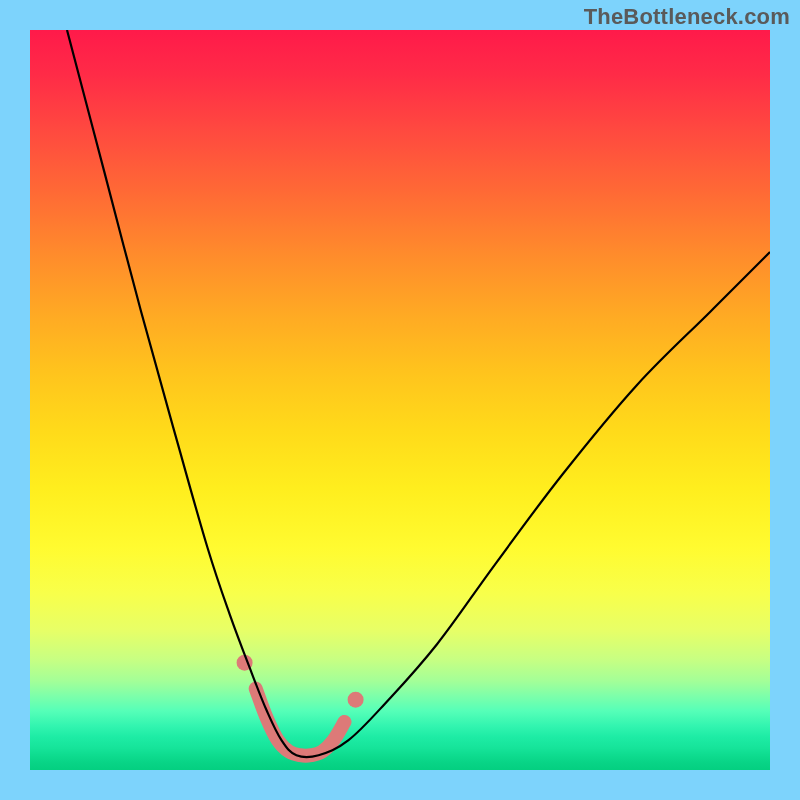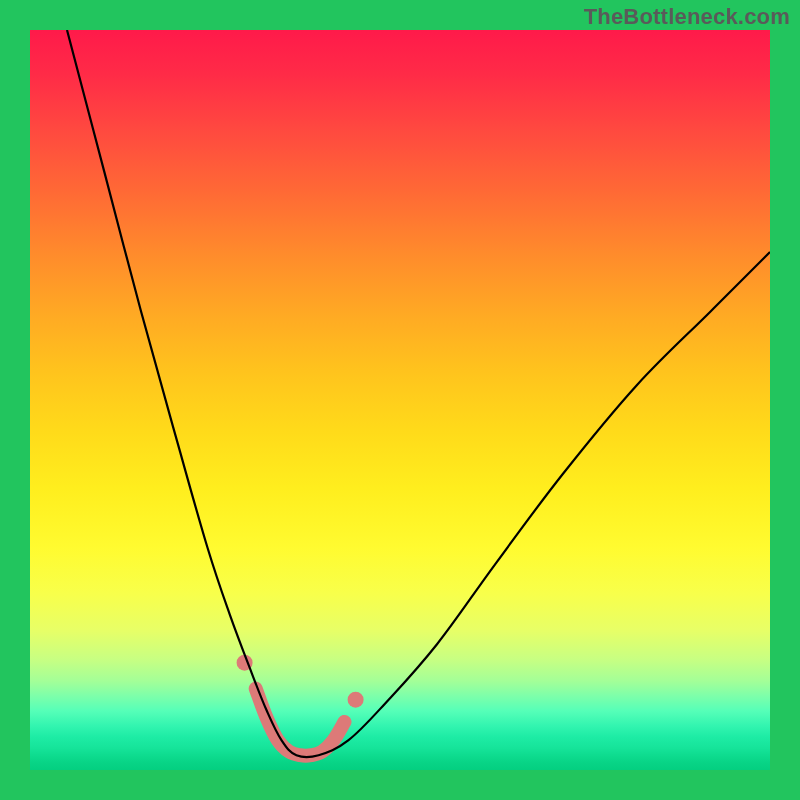--- a/index.html
+++ b/index.html
@@ -7,21 +7,21 @@
     padding: 0;
     width: 800px;
     height: 800px;
     background: #000;
     font-family: Arial, Helvetica, sans-serif;
     overflow: hidden;
   }
   .frame {
     position: absolute;
     inset: 0;
-    background: #22c55e;
+    background: #7dd3fc;
   }
   .plot-area {
     position: absolute;
     left: 30px;
     top: 30px;
     width: 740px;
     height: 740px;
     overflow: hidden;
   }
   .gradient-bg {

